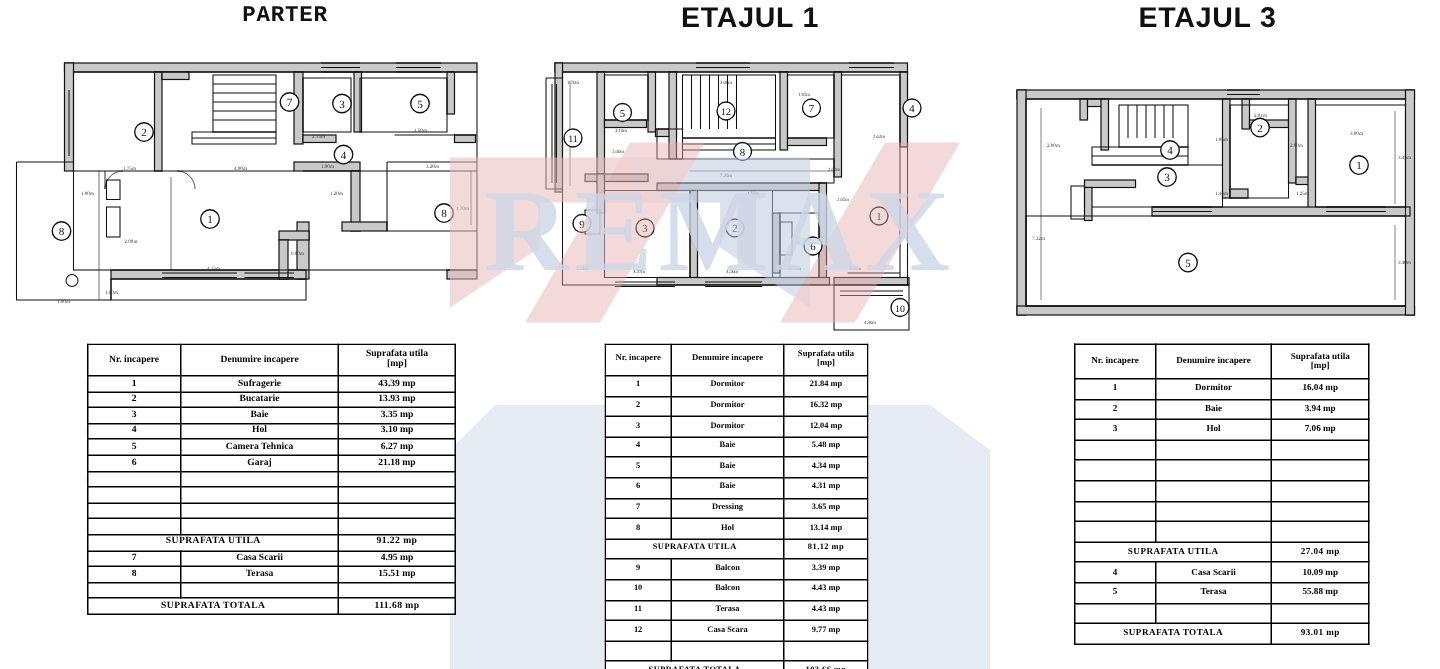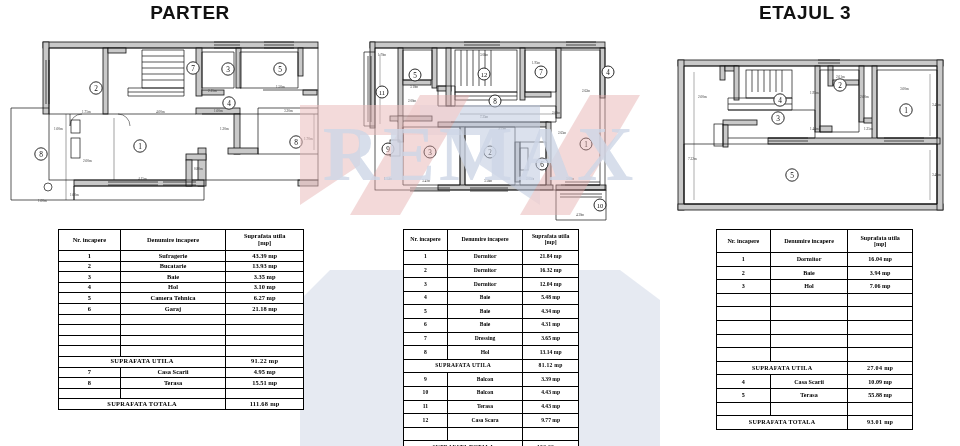--- a/index.html
+++ b/index.html
@@ -13,21 +13,21 @@
 
   
   .wm{position:absolute;left:0;top:0;width:960px;height:446px;pointer-events:none;z-index:5;}
 
   
   .title{
     position:absolute;font-family:"Liberation Sans", sans-serif;
     font-weight:bold;color:#111;letter-spacing:.5px;
     text-align:center;z-index:8;
   }
-  #title-parter{left:90px;top:2px;width:200px;font-size:19px;}
+  #title-parter{left:90px;top:2px;width:200px;font-size:15px;font-family:Liberation Mono, monospace;}
   #title-etaj1{left:400px;top:2px;width:200px;font-size:19px;}
   #title-etaj2{left:705px;top:2px;width:200px;font-size:19px;}
 
   
   .plan{position:absolute;z-index:4;}
   #plan-parter{left:8px;top:30px;width:322px;height:190px;}
   #plan-etaj1{left:360px;top:30px;width:260px;height:198px;}
   #plan-etaj2{left:668px;top:40px;width:285px;height:180px;}
 
   
@@ -92,20 +92,21 @@
       <path d="M300 300 L660 300 L660 446 L300 446 Z" fill="#c3cee0" opacity="0.75"></path>
       <path d="M300 300 L330 270 L620 270 L660 300 Z" fill="#c3cee0" opacity="0.75"></path>
 
       <path d="M350 215 L420 95 L470 95 L400 215 Z" fill="#e3a9a9" opacity="0.8"></path>
       <path d="M520 215 L590 95 L640 95 L570 215 Z" fill="#e3a9a9" opacity="0.8"></path>
     </g>
     <text x="480" y="180" text-anchor="middle" font-family="Liberation Sans, sans-serif" font-size="78" font-weight="bold" fill="#cdd6e6" opacity="0.8" letter-spacing="4">REMAX</text>
   </svg>
 
   <div class="title" id="title-parter">PARTER</div>
+  <div class="title" id="title-etaj1">ETAJUL 1</div>
   <div class="title" id="title-etaj2">ETAJUL 3</div>
 
   <svg class="plan" id="plan-parter" viewBox="0 0 322 190">
     <g fill="none" stroke="#111" stroke-width="1">
 
       <g fill="#c9c9c9" stroke="#111" stroke-width="0.8">
 
         <rect x="35" y="12" width="275" height="6"></rect>
 
         <rect x="35" y="12" width="6" height="72"></rect>

